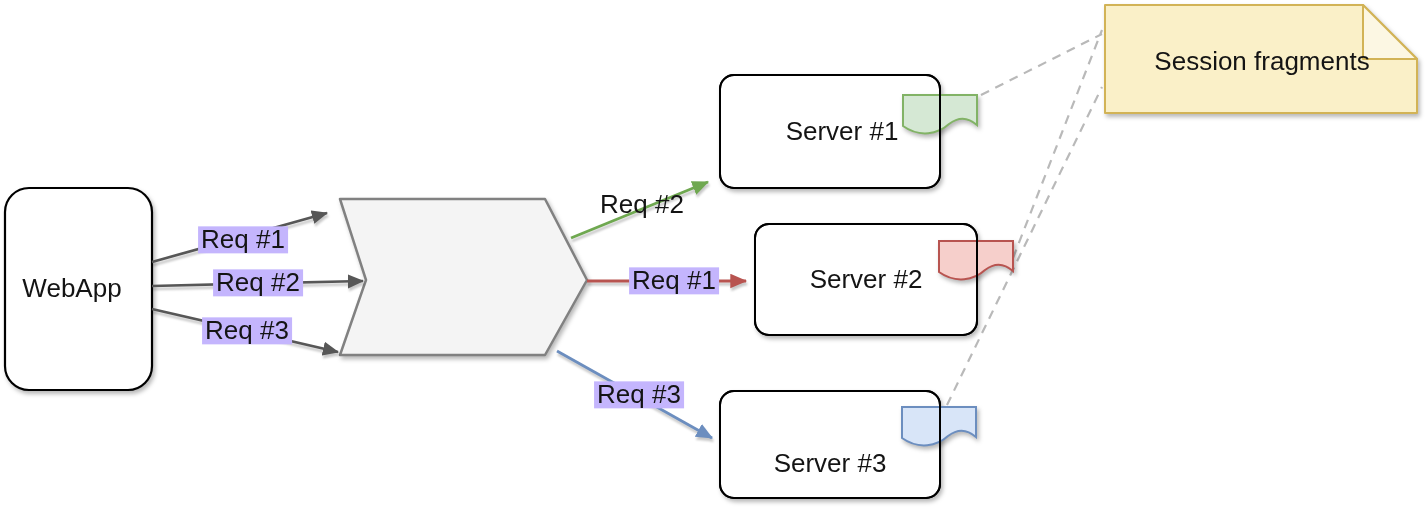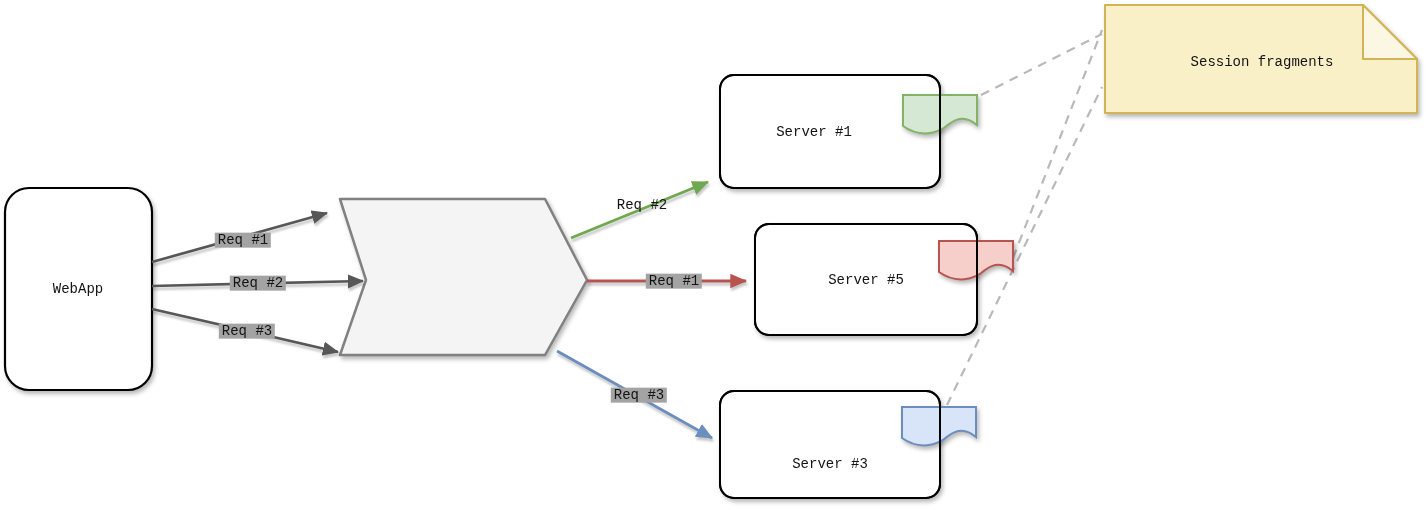--- a/index.html
+++ b/index.html
@@ -9,26 +9,25 @@
     background:#fff;
     font-family:"Liberation Sans","DejaVu Sans",sans-serif;
     overflow:hidden;
   }
   .stage svg{position:absolute;left:0;top:0;}
   .shadow{filter:drop-shadow(2px 3px 2px rgba(0,0,0,0.28));}
   .arrow{filter:drop-shadow(1px 3px 1px rgba(0,0,0,0.22));}
   .lbl{
     position:absolute;
     transform:translate(-50%,-50%);
-    font-size:14px;line-height:1.05;
+    font-size:26px;line-height:1.05;
     color:#141414;white-space:nowrap;
     text-align:center;
-    font-family:Liberation Mono, monospace;
   }
-  .lbl.bg{background:#a3a3a3;padding:0 3px;}
+  .lbl.bg{background:#c4b5fd;padding:0 3px;}
 </style>
 </head>
 <body>
 
 <div class="stage">
 
   <svg width="1425" height="511" viewBox="0 0 1425 511">
     <defs>
       <marker id="mk-gray" markerWidth="6.4" markerHeight="5.6" refX="5.6" refY="2.6" orient="auto" markerUnits="strokeWidth">
         <path d="M0,0 L6,2.6 L0,5.2 Z" fill="#575757"></path>
@@ -93,23 +92,23 @@
       <line class="arrow" x1="152" y1="262" x2="327" y2="213" marker-end="url(#mk-gray)"></line>
       <line class="arrow" x1="152" y1="286" x2="363" y2="281" marker-end="url(#mk-gray)"></line>
       <line class="arrow" x1="152" y1="309" x2="338" y2="352" marker-end="url(#mk-gray)"></line>
     </g>
 
     <line class="arrow" x1="571" y1="238" x2="708" y2="182" stroke-width="2.8" marker-end="url(#mk-green)" stroke="#6fa850"></line>
     <line class="arrow" x1="587" y1="281" x2="746" y2="281" stroke-width="2.8" marker-end="url(#mk-red)" stroke="#b85450"></line>
     <line class="arrow" x1="557" y1="351" x2="712" y2="438" stroke-width="2.8" marker-end="url(#mk-blue)" stroke="#6c8ebf"></line>
   </svg>
 
-  <div class="lbl" style="left:78px;top:289px;">WebApp</div>
-  <div class="lbl" style="left:814px;top:132px;">Server #1</div>
-  <div class="lbl" style="left:866px;top:280px;">Server #5</div>
+  <div class="lbl" style="left:72px;top:289px;">WebApp</div>
+  <div class="lbl" style="left:842px;top:132px;">Server #1</div>
+  <div class="lbl" style="left:866px;top:280px;">Server #2</div>
   <div class="lbl" style="left:830px;top:464px;">Server #3</div>
   <div class="lbl" style="left:1262px;top:62px;">Session fragments</div>
 
   <div class="lbl bg" style="left:243px;top:240px;">Req #1</div>
   <div class="lbl bg" style="left:258px;top:283px;">Req #2</div>
   <div class="lbl bg" style="left:247px;top:331px;">Req #3</div>
 
   <div class="lbl" style="left:642px;top:205px;">Req #2</div>
   <div class="lbl bg" style="left:674px;top:281px;">Req #1</div>
   <div class="lbl bg" style="left:639px;top:395px;">Req #3</div>

